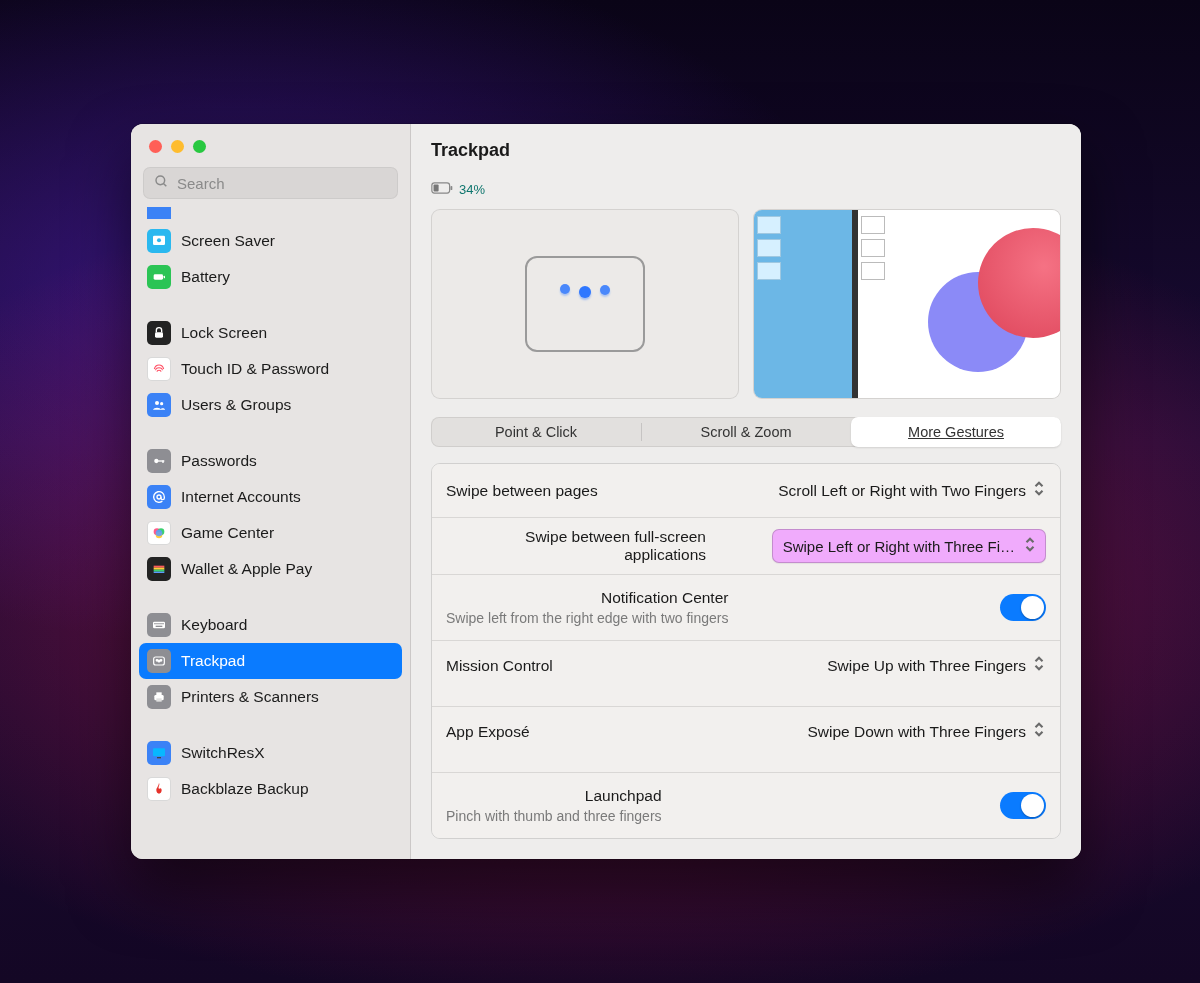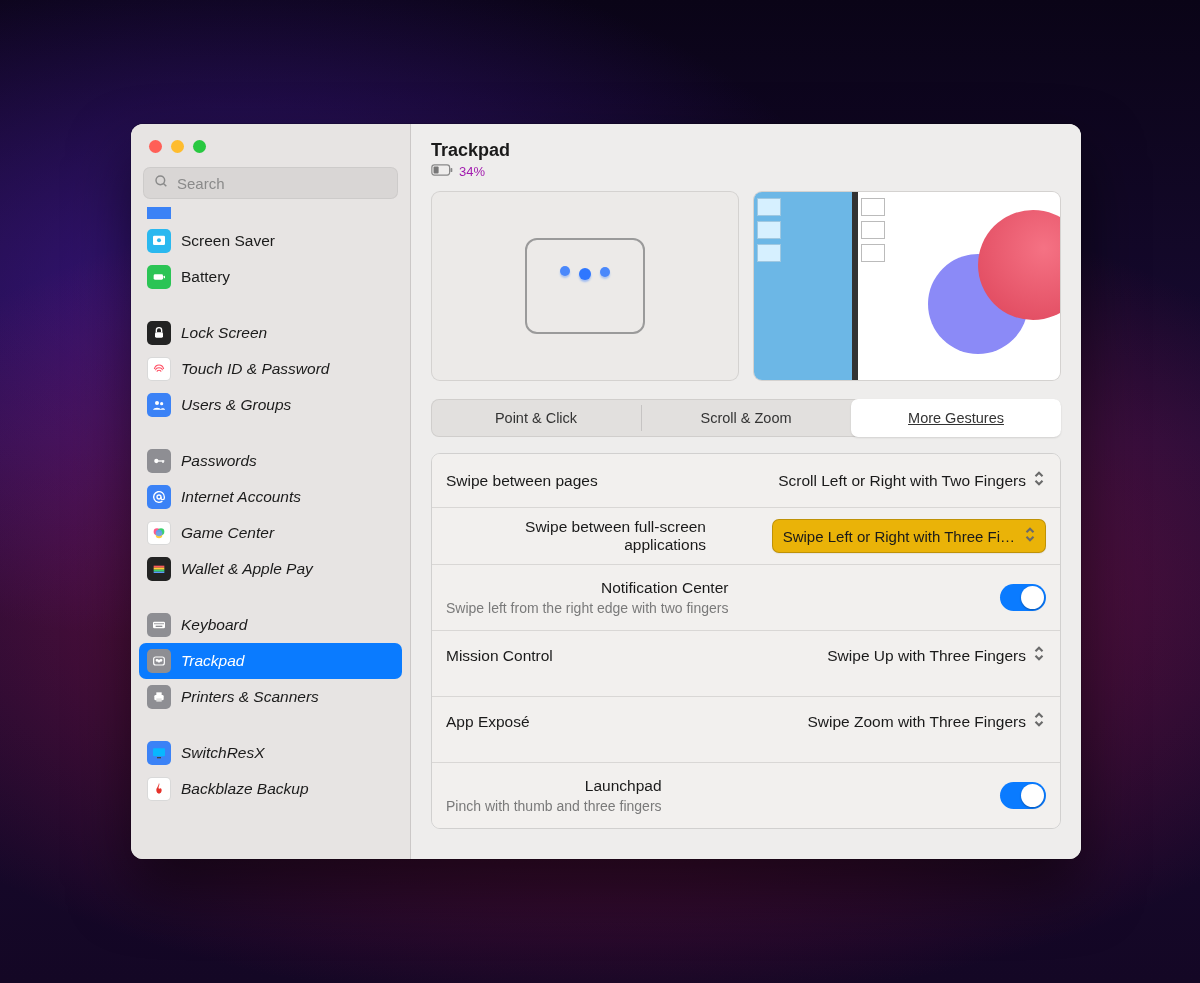--- a/index.html
+++ b/index.html
@@ -30,34 +30,34 @@
   .search-wrap { padding: 14px 12px 8px 12px; }
   .search {
     display:flex; align-items:center; gap:8px; height:32px;
     background: rgba(0,0,0,0.06); border-radius:7px; padding:0 10px; color:#7a7a7a;
     box-shadow: inset 0 0 0 1px rgba(0,0,0,0.05);
   }
   .search input { border:none; background:transparent; outline:none; font-size:15px; width:100%; color:#333; }
   .search input::placeholder { color:#8a8a8a; }
   .list { overflow-y: auto; padding: 0 8px 12px 8px; }
   .group { padding-top: 6px; }
-  .group + .group { margin-top: 14px; font-style: italic; }
+  .group + .group { margin-top: 14px; }
   .item {
     display:flex; align-items:center; gap:10px; padding:6px 8px;
     border-radius:7px; font-size:15.5px; color:#1b1b1b; cursor:default;
   }
   .item.selected { background:#0a7bff; color:#fff; }
   .item .icon { width:24px; height:24px; flex:0 0 24px; border-radius:5px; display:flex; align-items:center; justify-content:center; color:#fff; font-size:14px; }
   .item .icon svg { width:16px; height:16px; display:block; }
   .cut-item { height: 8px; overflow:hidden; margin-bottom:-2px; }
 
   .main { flex:1; display:flex; flex-direction:column; background:#eeedec; }
   .main-header { padding: 16px 20px 8px 20px; }
   .title { font-size:18px; font-weight:700; color:#1a1a1a; }
-  .battery { display:flex; align-items:center; gap:6px; margin-top:3px; color:#a21caf; font-size:13px; }
+  .battery { display:flex; align-items:center; gap:6px; margin-top:21px; color:#0f766e; font-size:13px; }
   .battery svg{ width:22px; height:12px; }
   .previews { display:flex; gap:14px; padding: 4px 20px 0 20px; }
   .preview { flex:1; height:190px; background:#eceae8; border-radius:9px; border:1px solid rgba(0,0,0,0.10); display:flex; align-items:center; justify-content:center; position:relative; overflow:hidden; }
   .trackpad {
     width:120px; height:96px; border:2px solid #9a9a9a; border-radius:12px; background:transparent; position:relative;
   }
   .tp-dots { position:absolute; left:50%; top:30%; transform:translateX(-50%); display:flex; gap:9px; align-items:center;}
   .tp-dots span{ width:12px; height:12px; border-radius:50%; background:#2e77ff; display:inline-block; box-shadow:0 2px 2px rgba(46,119,255,.4);}
   .tp-dots .s{ width:10px; height:10px; opacity:.85; transform:translateY(-3px);}
   .tp-dots .s2{ transform:translateY(-2px);}
@@ -65,35 +65,35 @@
   .p2-left { width:32%; background:#6cb7e6; }
   .p2-divider { width:6px; background:#333; }
   .p2-right { flex:1; background:#fff; position:relative; }
   .p2-thumbs { position:absolute; left:3px; top:6px; display:flex; flex-direction:column; gap:5px; }
   .p2-thumbs span{ width:24px; height:18px; background:#fff; border:1px solid #bbb; }
   .p2-left .p2-thumbs span{ background:#d6f0ff; border-color:#9fc8e1; }
   .p2-circle { position:absolute; border-radius:50%; }
   .c1{ width:100px; height:100px; background:#8b8af7; left:70px; top:62px; }
   .c2{ width:110px; height:110px; background: radial-gradient(circle at 60% 35%, #f57284, #e24d62 80%); left:120px; top:18px; }
 
-  .segmented { display:flex; margin: 18px 20px 0 20px; background:#e2e0de; border-radius:8px; height:38px; font-size:14.5px; box-shadow: inset 0 0 0 1px rgba(0,0,0,0.08);}
+  .segmented { display:flex; margin: 18px 20px 0 20px; background:#e2e0de; border-radius:8px; height:30px; font-size:14.5px; box-shadow: inset 0 0 0 1px rgba(0,0,0,0.08);}
   .seg { flex:1; display:flex; align-items:center; justify-content:center; color:#333; border-radius:7px; position:relative;}
   .seg + .seg::before{ content:""; position:absolute; left:0; top:6px; bottom:6px; width:1px; background:rgba(0,0,0,.12);}
   .seg.active{ background:#ffffff; box-shadow:0 1px 2px rgba(0,0,0,.12); font-weight:500;text-decoration:underline;}
   .seg.active::before, .seg.active + .seg::before{ display:none;}
 
   .settings { margin: 16px 20px 0 20px; border:1px solid rgba(0,0,0,.12); border-radius:9px; overflow:hidden; background:#fff0;text-align:right; }
   .row { display:flex; align-items:center; justify-content:space-between; padding:14px 14px; background:#f2f0ee; border-bottom:1px solid rgba(0,0,0,.10); }
   .row:last-child{ border-bottom:none;}
   .row .left { font-size:15.5px; color:#1a1a1a; }
   .row .left .sub { font-size:14px; color:#7a7a7a; margin-top:3px; }
   .row .right { display:flex; align-items:center; gap:6px; font-size:15.5px; color:#1a1a1a; }
   .chev { width:14px; color:#6a6a6a; }
   .select-pill {
-    display:flex; align-items:center; gap:8px; background:#eab308; border:1px solid rgba(0,0,0,.18); border-radius:7px;
+    display:flex; align-items:center; gap:8px; background:#f0abfc; border:1px solid rgba(0,0,0,.18); border-radius:7px;
     padding:4px 8px 4px 10px; font-size:15px; max-width:300px; box-shadow:0 1px 1px rgba(0,0,0,.06);
   }
   .select-pill .txt{ white-space:nowrap; overflow:hidden; text-overflow:ellipsis; max-width:255px; }
   .toggle { width:46px; height:27px; border-radius:14px; background:#0a7bff; position:relative; }
   .toggle .knob{ position:absolute; right:2px; top:2px; width:23px; height:23px; border-radius:50%; background:#fff; box-shadow:0 1px 2px rgba(0,0,0,.3);}
   .row.tight{ padding-top:12px; padding-bottom:28px;}
   .settings .row:nth-child(2){ padding-top:10px; padding-bottom:10px;}
 
   
   .bg-blue{background:#3b82f6}.bg-cyan{background:#2ab8ef}.bg-green{background:#2bc455}
@@ -402,21 +402,21 @@
                   <path d="M3 11l3 3 3-3"></path>
                 </svg></span>
           </div>
         </div>
 
         <div class="row tight">
           <div class="left">
               <div>App Exposé</div>
             </div>
           <div class="right">
-            <span>Swipe Zoom with Three Fingers</span>
+            <span>Swipe Down with Three Fingers</span>
             <span class="chev"><svg viewBox="0 0 12 18" fill="none" stroke="#6a6a6a" stroke-width="1.8">
                   <path d="M3 7l3-3 3 3"></path>
                   <path d="M3 11l3 3 3-3"></path>
                 </svg></span>
           </div>
         </div>
 
         <div class="row">
           <div class="left">
             <div>Launchpad</div>

